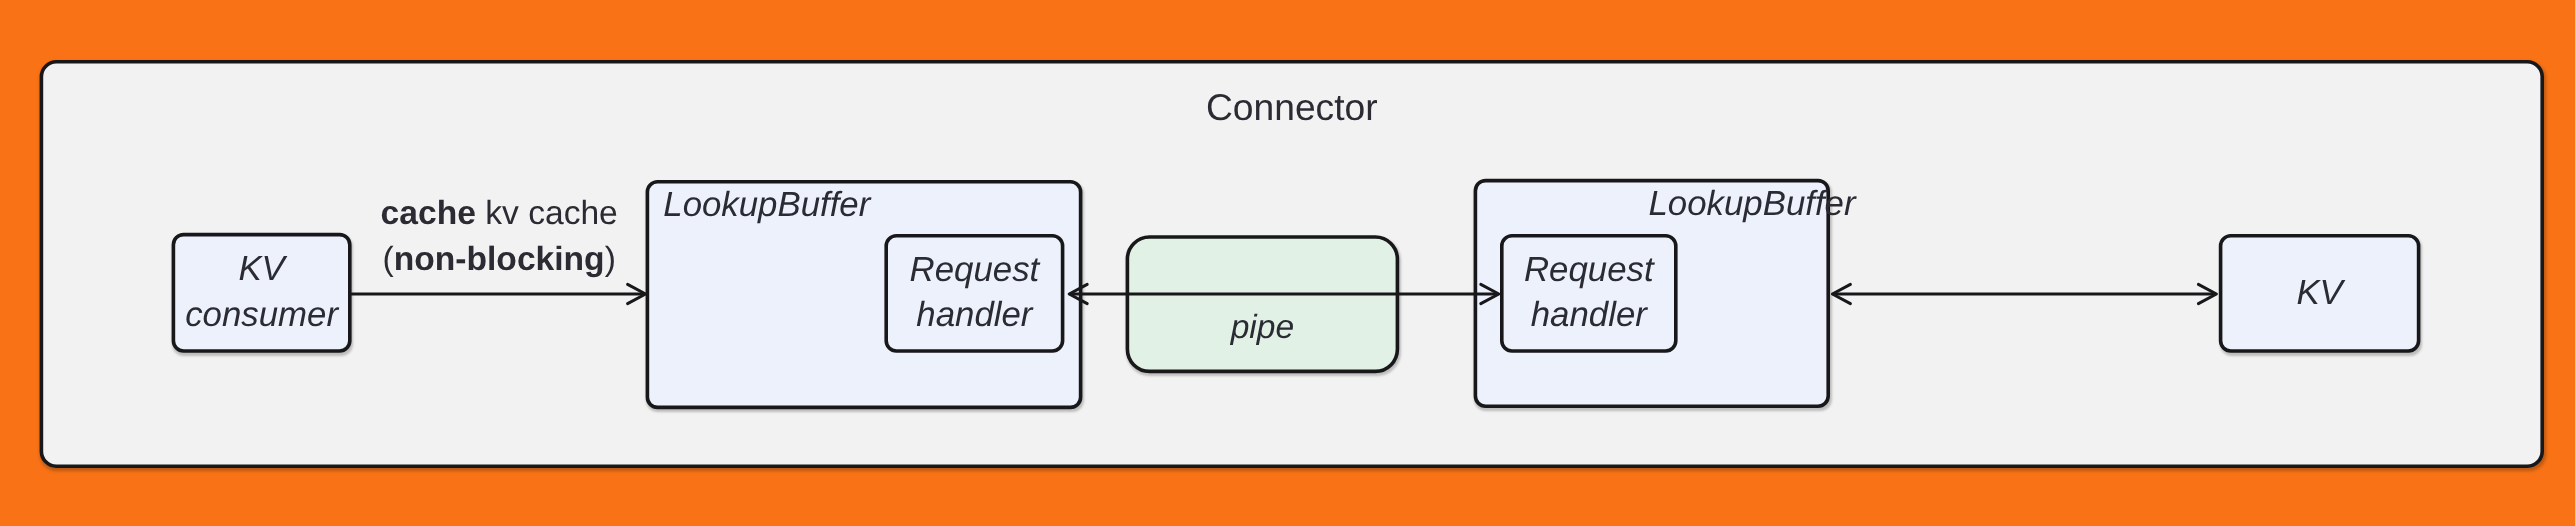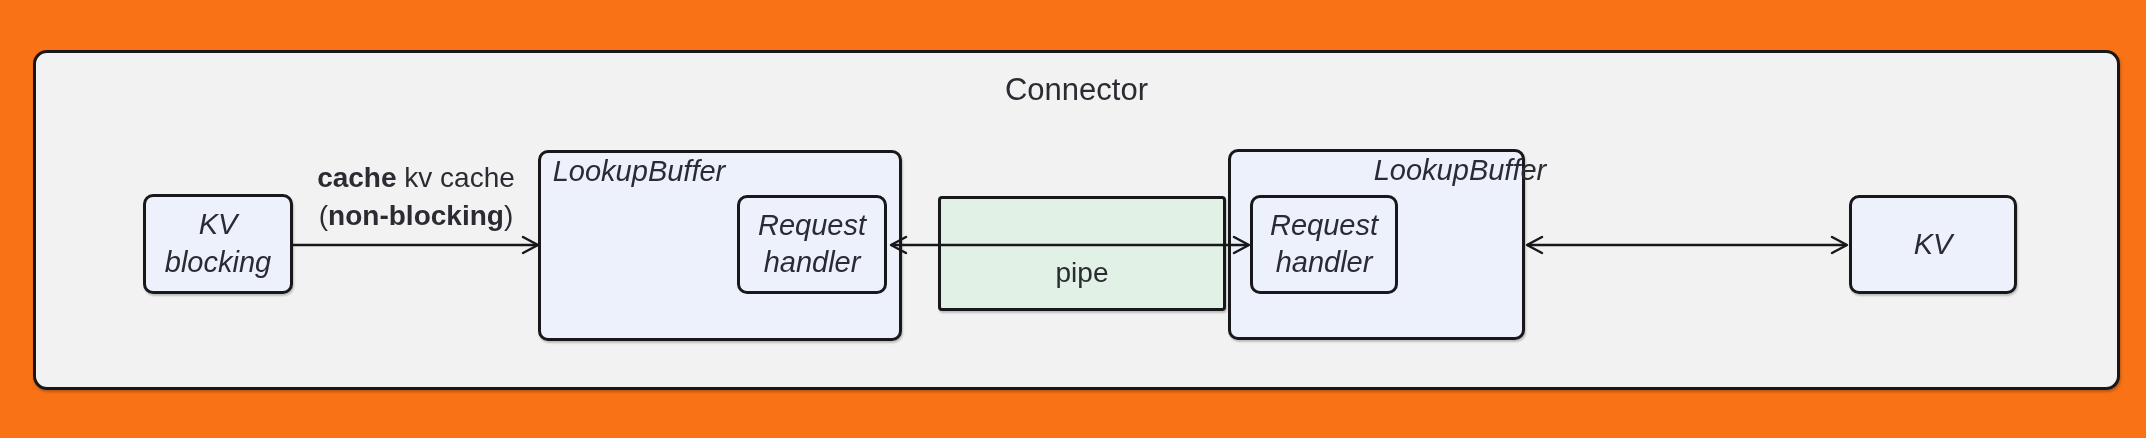--- a/index.html
+++ b/index.html
@@ -34,25 +34,26 @@
   .node-label{
     position:absolute;left:0;right:0;top:50%;transform:translateY(-50%);
     text-align:center;font-size:29px;line-height:1.3;color:var(--text);
   }
   .buffer-label{
     position:absolute;top:0;bottom:0;
     display:flex;flex-direction:row;justify-content:center;
     text-align:center;font-size:29px;line-height:1.3;color:var(--text);
   }
   .pipe{
-    position:absolute;left:902px;top:143px;width:288px;height:115px;
+    position:absolute;left:902px;top:143px;width:228px;height:115px;
     background:var(--pipe-fill);
     border:3px solid var(--border);
-    border-radius:4px;
+    border-radius:20px;
     box-shadow:1px 2px 2px rgba(0,0,0,0.22);
+    font-style:italic;
   }
   .pipe-label{
     position:absolute;left:0;right:0;top:60px;
     text-align:center;font-size:28px;line-height:1;color:var(--text);
   }
   .edge-label{
     position:absolute;text-align:center;font-size:28px;line-height:1.35;color:var(--text);
   }
   .edge-label .b{font-weight:700;}
   svg.arrow{position:absolute;overflow:visible;z-index:5;}
@@ -66,21 +67,21 @@
 
 <div class="canvas">
 
   <div class="container">
 
     <div class="diagram-title">Connector</div>
 
     <div class="node" style="left:107px;top:141px;width:150px;height:100px;">
       <div class="node-label">
         <div>KV</div>
-        <div>blocking</div>
+        <div>consumer</div>
       </div>
     </div>
 
     <div class="edge-label" style="left:190px;top:106px;width:380px;">
       <div><span class="b">cache</span><span> kv cache</span></div>
       <div><span>(</span><span class="b">non-blocking</span><span>)</span></div>
     </div>
 
     <svg class="arrow" style="left:257px;top:180px;" width="247" height="24" viewBox="0 0 247 24">
       <line x1="0" y1="12" x2="244" y2="12"></line>

